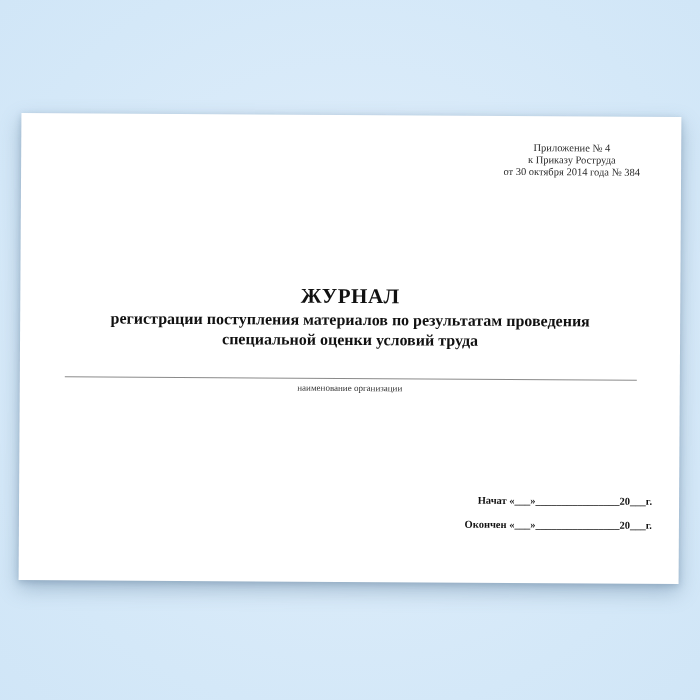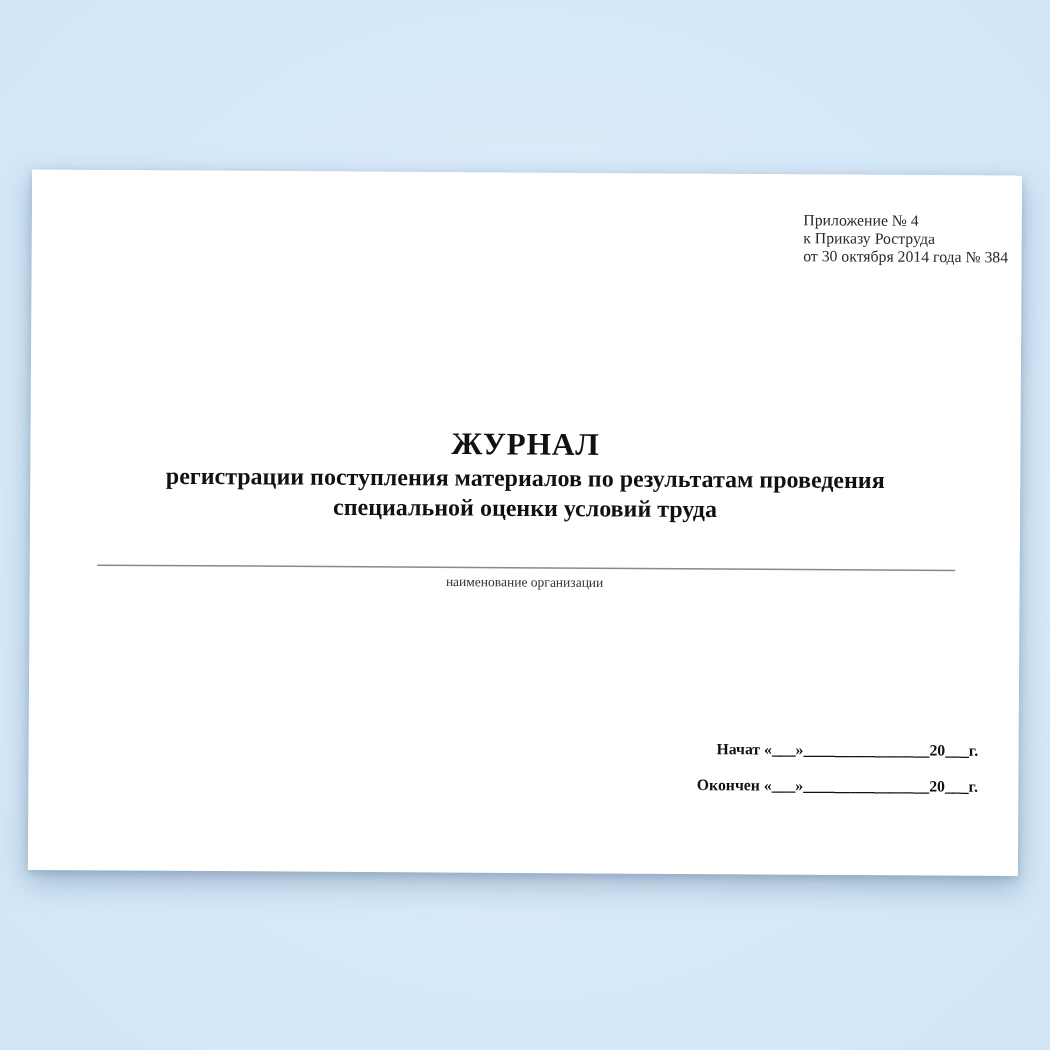--- a/index.html
+++ b/index.html
@@ -22,22 +22,22 @@
     height: 467px;
     background: #ffffff;
     transform: rotate(0.35deg);
     box-shadow: 0 8px 20px rgba(96, 126, 156, 0.45),
                 0 2px 6px rgba(96, 126, 156, 0.35);
     color: #1c1c1c;
   }
   .appendix {
     position: absolute;
     top: 26px;
-    right: 9px;
-    text-align: left;
+    right: 41px;
+    text-align: center;
     font-size: 10.5px;
     line-height: 12px;
     color: #2a2a2a;
   }
   .title-block {
     position: absolute;
     top: 167px;
     left: 0;
     right: 0;
     text-align: center;

